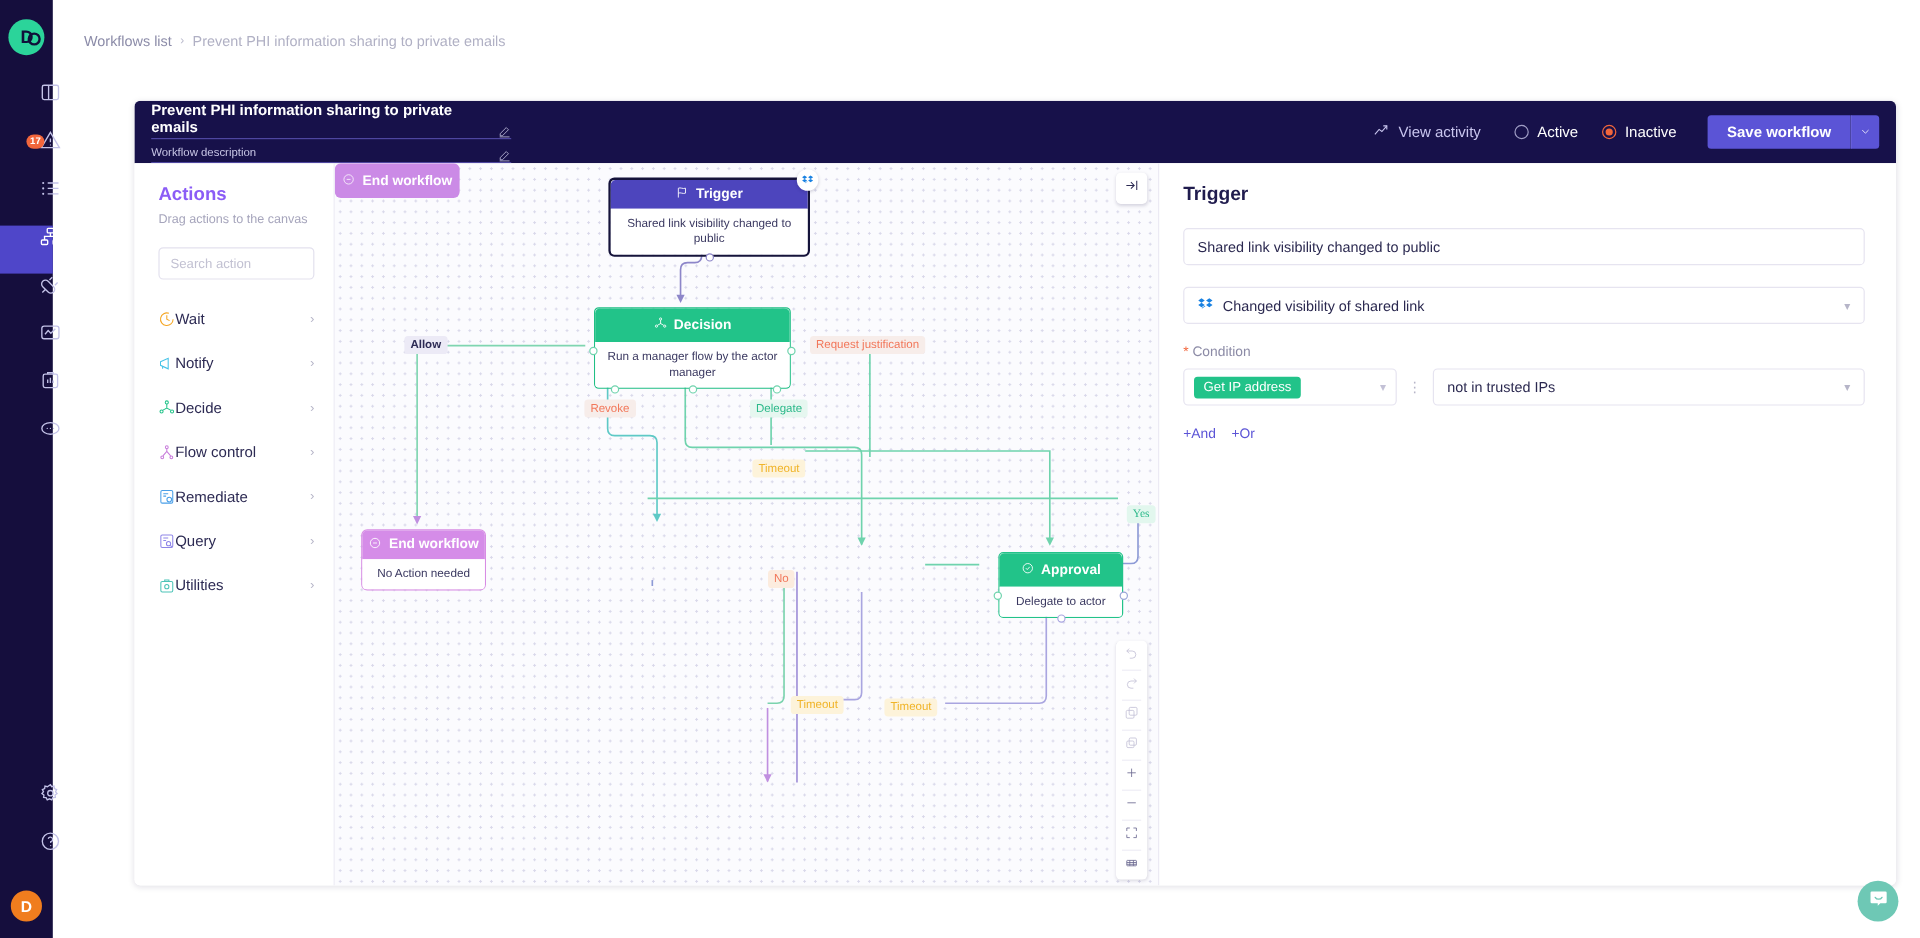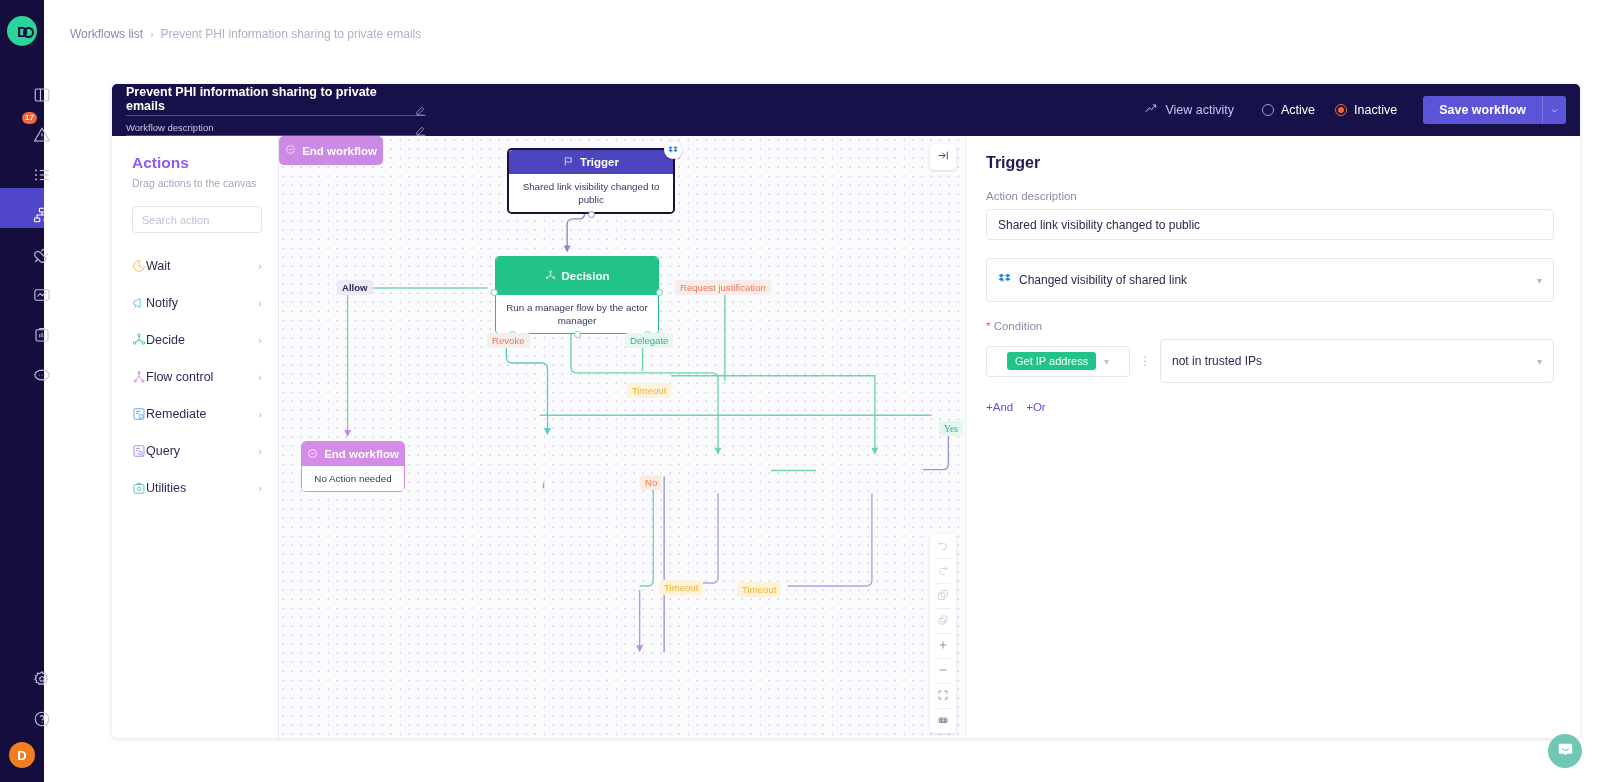--- a/index.html
+++ b/index.html
@@ -25,21 +25,21 @@
     color:#10103a; font-weight:bold; font-size:15px; letter-spacing:-1px;
     position:relative;
   }
   .rail-logo::after{
     content:""; position:absolute; right:3px; top:11px;
     width:7px; height:7px; border-radius:50%;
     border:2px solid #10103a;
   }
   .rail-items { margin-top:22px; width:100%; }
   .rail-item {
-    width:100%; height:40px; display:flex; align-items:flex-end; justify-content:center;
+    width:100%; height:40px; display:flex; align-items:flex-start; justify-content:center;
     position:relative; cursor:pointer;padding-left:40px;
   }
   .rail-item.active { background:#4f46c9; }
   .rail-item svg { width:18px; height:18px; stroke:#c3c2e8; fill:none; stroke-width:1.5; }
   .rail-item.active svg { stroke:#ffffff; }
   .rail-badge {
     position:absolute; top:4px; right:7px;
     background:#f2663c; color:#fff; font-size:8px; font-weight:bold;
     border-radius:8px; padding:0 3px; min-width:14px; height:12px;
     line-height:12px; text-align:center;
@@ -147,21 +147,21 @@
     display:flex; flex-direction:column; z-index:9;
   }
   .cv-tool{ height:24px; display:flex; align-items:center; justify-content:center; cursor:pointer;}
   .cv-tool svg{ width:12px; height:12px; stroke:#6d6a91; fill:none; stroke-width:1.4;}
   .cv-tool.dim svg{ stroke:#c3c1d6; }
   .cv-sep{ height:1px; background:#eeedf5; margin:0 5px; }
 
   
   .node{ position:absolute; border-radius:4px; overflow:visible; }
   .node .hd{
-    height:38px; display:flex; align-items:center; justify-content:center; gap:6px;
+    height:28px; display:flex; align-items:center; justify-content:center; gap:6px;
     color:#fff; font-size:11.5px; font-weight:bold; border-radius:4px 4px 0 0;
   }
   .node .hd svg{ width:11px; height:11px; fill:none; stroke:#fff; stroke-width:1.6;}
   .node .bd{
     background:#fff; font-size:9.8px; color:#3a3860; text-align:center;
     padding:6px 7px; line-height:1.35; border-radius:0 0 3px 3px;
   }
   .badge-dbx{
     position:absolute; right:-9px; top:-9px; width:18px; height:18px;
     background:#fff; border-radius:50%; box-shadow:0 1px 3px rgba(20,14,60,.22);
@@ -217,30 +217,30 @@
   .rp-title{ font-size:16px; font-weight:bold; color:#201c4e; }
   .fld{ margin-top:18px; }
   .fld .lab{ font-size:11.5px; color:#8c8ba6; margin-bottom:7px; }
   .req::before{ content:"* "; color:#f2663c; }
   .inp{
     width:100%; height:31px; border:1px solid #e6e4f0; border-radius:4px;
     font-size:12px; color:#2b2950; padding:0 11px; font-family:inherit; outline:none;
     background:#fff;
   }
   .selbox{
-    width:100%; height:44px; border:1px solid #e6e4f0; border-radius:4px;
+    width:100%; height:31px; border:1px solid #e6e4f0; border-radius:4px;
     display:flex; align-items:center; gap:8px; padding:0 11px; font-size:12px;
     color:#2b2950; cursor:pointer; background:#fff;
   }
   .selbox .cv{ flex:1; }
   .selbox .car{ color:#b6b5c8; font-size:10px; }
   .cond-row{ display:flex; align-items:center; gap:9px; }
   .cond-a{
-    width:144px; height:31px; border:1px solid #e6e4f0; border-radius:4px;
-    display:flex; align-items:center; padding:0 20px; background:#fff; cursor:pointer;
+    width:178px; height:31px; border:1px solid #e6e4f0; border-radius:4px;
+    display:flex; align-items:center; padding:0 8px; background:#fff; cursor:pointer;
   }
   .chip{
     background:#22c389; color:#fff; font-size:11px; padding:3px 8px; border-radius:3px;
   }
   .cond-a .car{ margin-left:auto; color:#c3c1d6; font-size:10px; }
   .vdots{ color:#b6b5c8; font-size:12px; letter-spacing:0; line-height:1; }
   .cond-b{ flex:1; }
   .andor{ margin-top:18px; display:flex; gap:13px; font-size:11.5px; }
   .andor span{ color:#5b54d6; cursor:pointer; font-weight:500;}
 
@@ -634,20 +634,35 @@
                     <line x1="8.5" y1="12" x2="15.5" y2="12"></line>
                   </svg>
               </span>
               <span>End workflow</span>
             </div>
             <div class="bd">No Action needed</div>
           </div>
 
 
 
+          <div class="node" id="n-approval">
+            <div class="hd">
+              <span>
+                <svg viewBox="0 0 24 24">
+                    <circle cx="12" cy="12" r="8.5"></circle>
+                    <polyline points="8.5,12 11,14.5 15.5,9.5"></polyline>
+                  </svg>
+              </span>
+              <span>Approval</span>
+            </div>
+            <div class="bd">Delegate to actor</div>
+            <span class="port" style="left:-5px;top:32px;"></span>
+            <span class="port" style="right:-5px;top:32px;border-color:#9aa6d8;"></span>
+            <span class="port" style="left:48px;bottom:-5px;border-color:#a9a5e0;"></span>
+          </div>
 
           <div id="n-end2">
             <span>
               <svg viewBox="0 0 24 24">
                   <circle cx="12" cy="12" r="8.5"></circle>
                   <line x1="8.5" y1="12" x2="15.5" y2="12"></line>
                 </svg>
             </span>
             <span>End workflow</span>
           </div>
@@ -722,21 +737,20 @@
                     <line x1="15" y1="8" x2="15" y2="17"></line>
                   </svg></span>
             </div>
           </div>
         </div>
 
         <div class="rpanel">
           <div class="rp-title">Trigger</div>
 
           <div class="fld">
-            <div class="lab">Action description</div>
             <input class="inp" value="Shared link visibility changed to public" style="">
           </div>
 
           <div class="fld">
             <div class="selbox">
               <span>
                 <svg viewBox="0 0 24 24" width="13" height="13">
                     <path d="M6 3 L1 6.4 6 9.8 11 6.4Z M13 6.4 18 3 23 6.4 18 9.8Z M1 13.2 6 9.8 11 13.2 6 16.6Z M13 13.2 18 9.8 23 13.2 18 16.6Z M6.2 17.8 11.2 14.4 12 15 6.9 18.6Z" fill="#1a82e2"></path>
                   </svg>
               </span>

